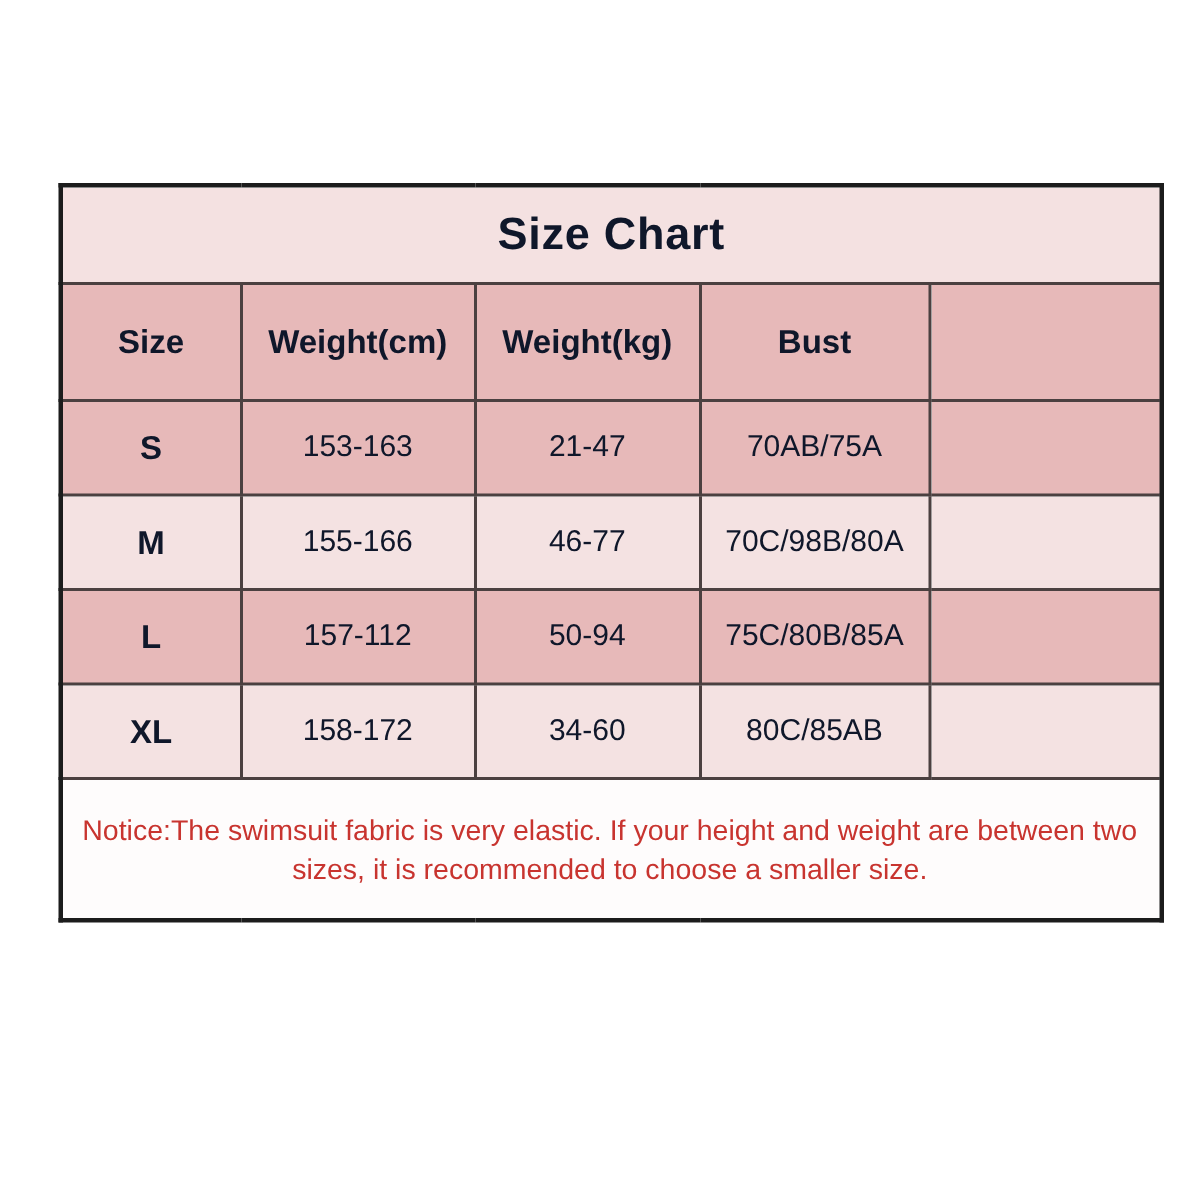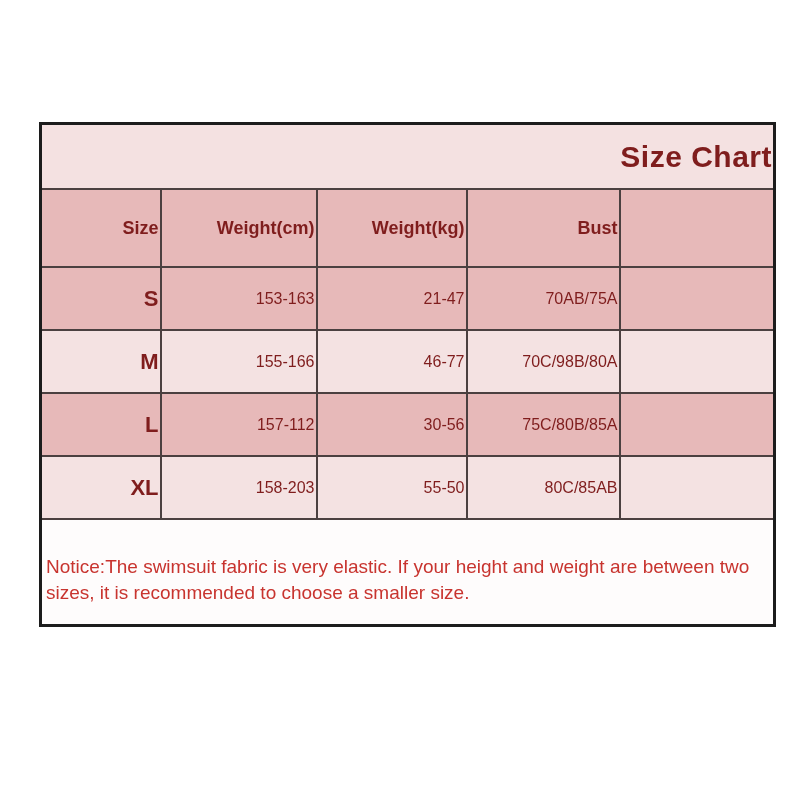--- a/index.html
+++ b/index.html
@@ -17,55 +17,55 @@
   }
   table.size-chart {
     border-collapse: collapse;
     table-layout: fixed;
     width: 734px;
     border: 3px solid #1c1c1c;
   }
   table.size-chart th,
   table.size-chart td {
     border: 2px solid #4b4040;
-    text-align: right;
+    text-align: center;
     vertical-align: middle;
-    color: #7f1d1d;
+    color: #0f172a;
     overflow: hidden;
   }
   .title-row th {
     height: 61px;
     background: var(--title-bg);
     font-size: 30px;
     font-weight: bold;
     letter-spacing: 0.5px;
   }
   .header-row th {
     height: 74px;
     background: var(--row-dark);
-    font-size: 18px;
+    font-size: 22px;
     font-weight: bold;
   }
   tr.row-dark td { background: var(--row-dark); }
   tr.row-light td { background: var(--row-light); }
   tbody tr.data-row td {
     height: 59px;
-    font-size: 16px;
+    font-size: 20px;
     font-weight: normal;
   }
   tbody tr.data-row td.size-cell {
     font-size: 22px;
     font-weight: bold;
   }
   tr.notice-row td {
     height: 84px;
     background: var(--notice-bg);
-    text-align: left;
+    text-align: center;
     vertical-align: middle;
-    padding: 18px 6px 2px 4px;
+    padding: 6px 6px 2px 4px;
     color: var(--notice-text);
     font-size: 19px;
     line-height: 1.38;
     font-weight: normal;
   }
   col.c-size   { width: 120px; }
   col.c-height { width: 156px; }
   col.c-weight { width: 150px; }
   col.c-bust   { width: 153px; }
   col.c-extra  { width: 155px; }
@@ -105,28 +105,28 @@
       <tr class="data-row row-light">
         <td class="size-cell">M</td>
         <td>155-166</td>
         <td>46-77</td>
         <td>70C/98B/80A</td>
         <td></td>
       </tr>
       <tr class="data-row row-dark">
         <td class="size-cell">L</td>
         <td>157-112</td>
-        <td>30-56</td>
+        <td>50-94</td>
         <td>75C/80B/85A</td>
         <td></td>
       </tr>
       <tr class="data-row row-light">
         <td class="size-cell">XL</td>
-        <td>158-203</td>
-        <td>55-50</td>
+        <td>158-172</td>
+        <td>34-60</td>
         <td>80C/85AB</td>
         <td></td>
       </tr>
       <tr class="notice-row">
         <td colspan="5">Notice:The swimsuit fabric is very elastic. If your height and weight are between two sizes, it is recommended to choose a smaller size.</td>
       </tr>
     </tbody>
   </table>
 </div>
 

